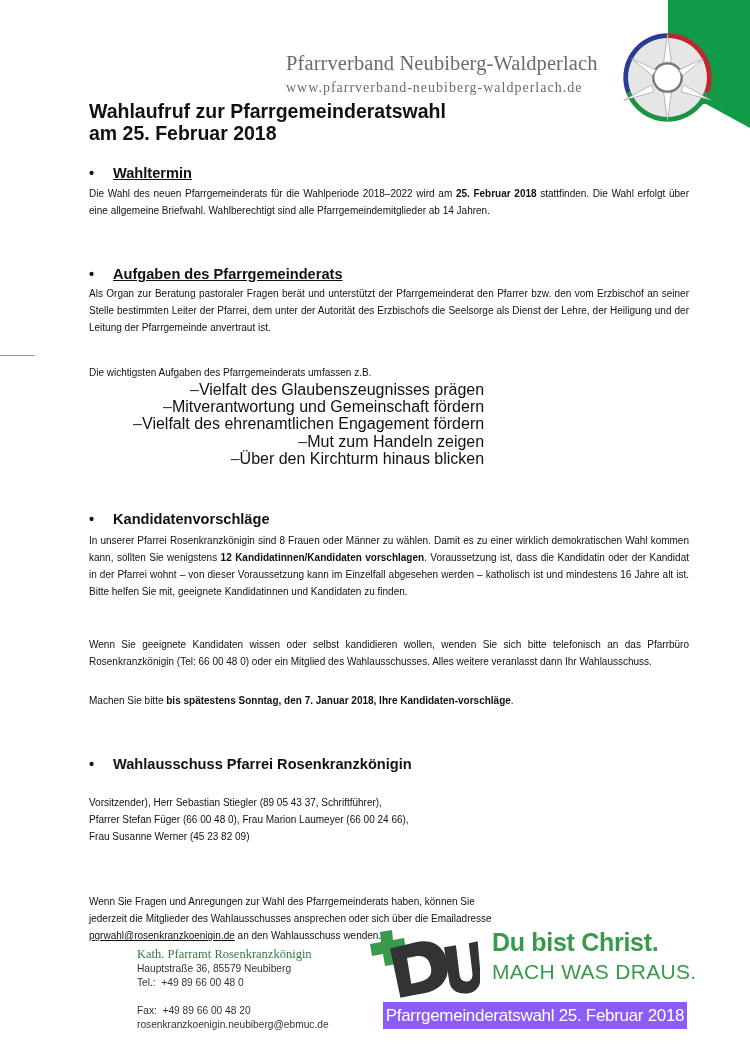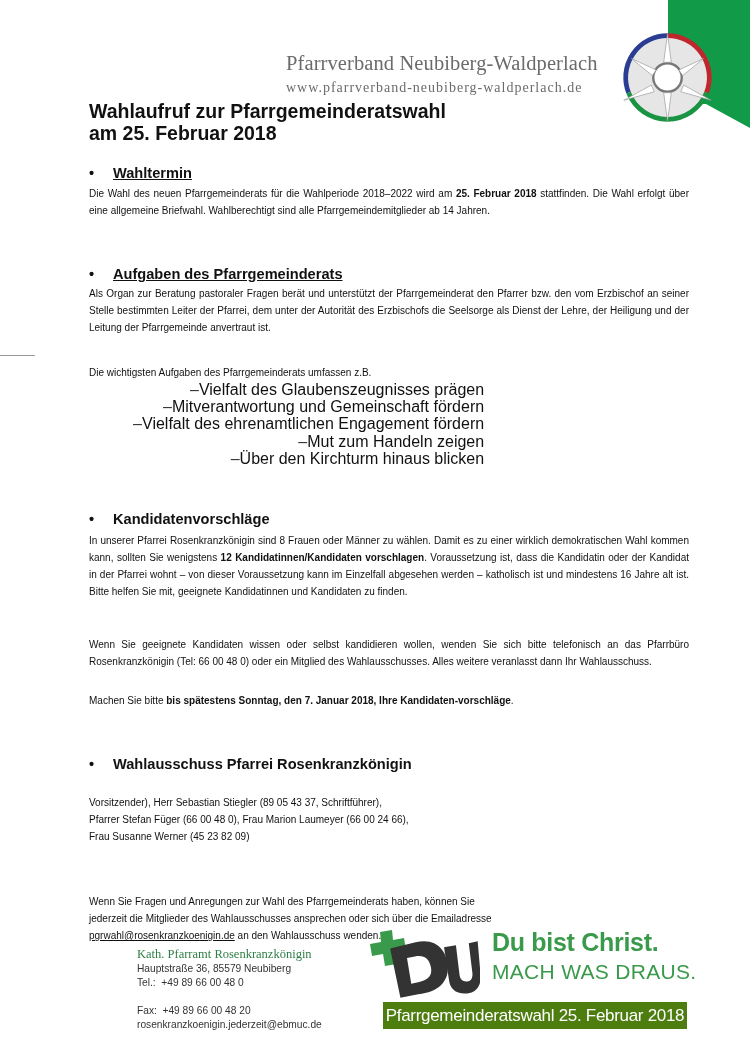--- a/index.html
+++ b/index.html
@@ -20,21 +20,21 @@
   .lst { position:absolute; left:89px; top:381px; margin:0; padding:0; list-style:none; font-size:16px; line-height:17.2px;text-align:right; }
   .lst li { padding-left:0; white-space:nowrap; }
   .lst .dash { display:inline-block; width:28px; padding-left:25px; color:#333; }
   .fold { position:absolute; left:0; top:355px; width:35px; height:1px; background:#9a9a9a; }
   .footer-org { position:absolute; left:137px; top:940px; font-family:"Liberation Serif", serif;
                 font-weight:normal; font-size:12.5px; color:#2e7d46; white-space:nowrap;margin-top:7px; }
   .footer-addr { position:absolute; left:137px; top:962px; font-size:10.2px; line-height:14px; color:#333; white-space:nowrap; }
   .du-logo { position:absolute; left:370px; top:924px; width:110px; height:74px; }
   .du-slogan1 { position:absolute; left:492px; top:928px; font-weight:bold; font-size:25px; color:#3a9a4b; white-space:nowrap; letter-spacing:-0.3px; }
   .du-slogan2 { position:absolute; left:492px; top:960px; font-size:21px; color:#3a9a4b; white-space:nowrap; letter-spacing:0.3px; }
-  .du-banner { position:absolute; left:383px; top:1002px; width:304px; height:27px; background:#4d7c0f; color:#fff;
+  .du-banner { position:absolute; left:383px; top:1002px; width:304px; height:27px; background:#8b5cf6; color:#fff;
                font-size:17px; line-height:27px; text-align:center; white-space:nowrap; letter-spacing:-0.3px;
                font-family:"Liberation Sans Narrow","Liberation Sans", sans-serif; }
   a.mail { color:#111; text-decoration:underline; }
 </style>
 </head>
 <body>
 
 <svg class="green-corner" viewBox="0 0 750 140">
   <polygon points="668,0 750,0 750,128 706,104 668,104" fill="#119a48"></polygon>
 </svg>
@@ -105,21 +105,21 @@
   <span>Wenn Sie Fragen und Anregungen zur Wahl des Pfarrgemeinderats haben, können Sie</span><br>
   <span>jederzeit die Mitglieder des Wahlausschusses ansprechen oder sich über die Emailadresse</span><br>
   <a class="mail">pgrwahl@rosenkranzkoenigin.de</a><span> an den Wahlausschuss wenden.</span>
 </p>
 
 <div class="footer-org">Kath. Pfarramt Rosenkranzkönigin</div>
 <div class="footer-addr">
   <div>Hauptstraße 36, 85579 Neubiberg</div>
   <div style="white-space:pre;">Tel.:  +49 89 66 00 48 0</div>
   <div style="white-space:pre;margin-top:14px;">Fax:  +49 89 66 00 48 20</div>
-  <div>rosenkranzkoenigin.jederzeit@ebmuc.de</div>
+  <div>rosenkranzkoenigin.neubiberg@ebmuc.de</div>
 </div>
 
 <svg class="du-logo" viewBox="0 0 110 74">
 
   <polygon points="10,8 22,6 23,16 34,14 36,26 25,28 27,40 15,42 13,30 2,32 0,20 11,18" fill="#3a9a4b"></polygon>
 
   <path d="M22,22 L48,18 C70,15 78,30 78,44 C78,60 66,70 46,70 L28,72 Z M38,33 L40,59 L47,58 C58,57 62,52 61,44 C60,35 55,31 46,32 Z" fill="#333333" fill-rule="evenodd" transform="rotate(-5 50 45)"></path>
 
   <path d="M76,22 L88,21 L89,50 C89,56 92,58 96,58 C100,58 102,55 102,50 L101,20 L110,19 L110,52 C110,64 104,70 95,70 C84,70 78,64 78,54 Z" fill="#333333" transform="rotate(-5 90 45)"></path>
 </svg>

